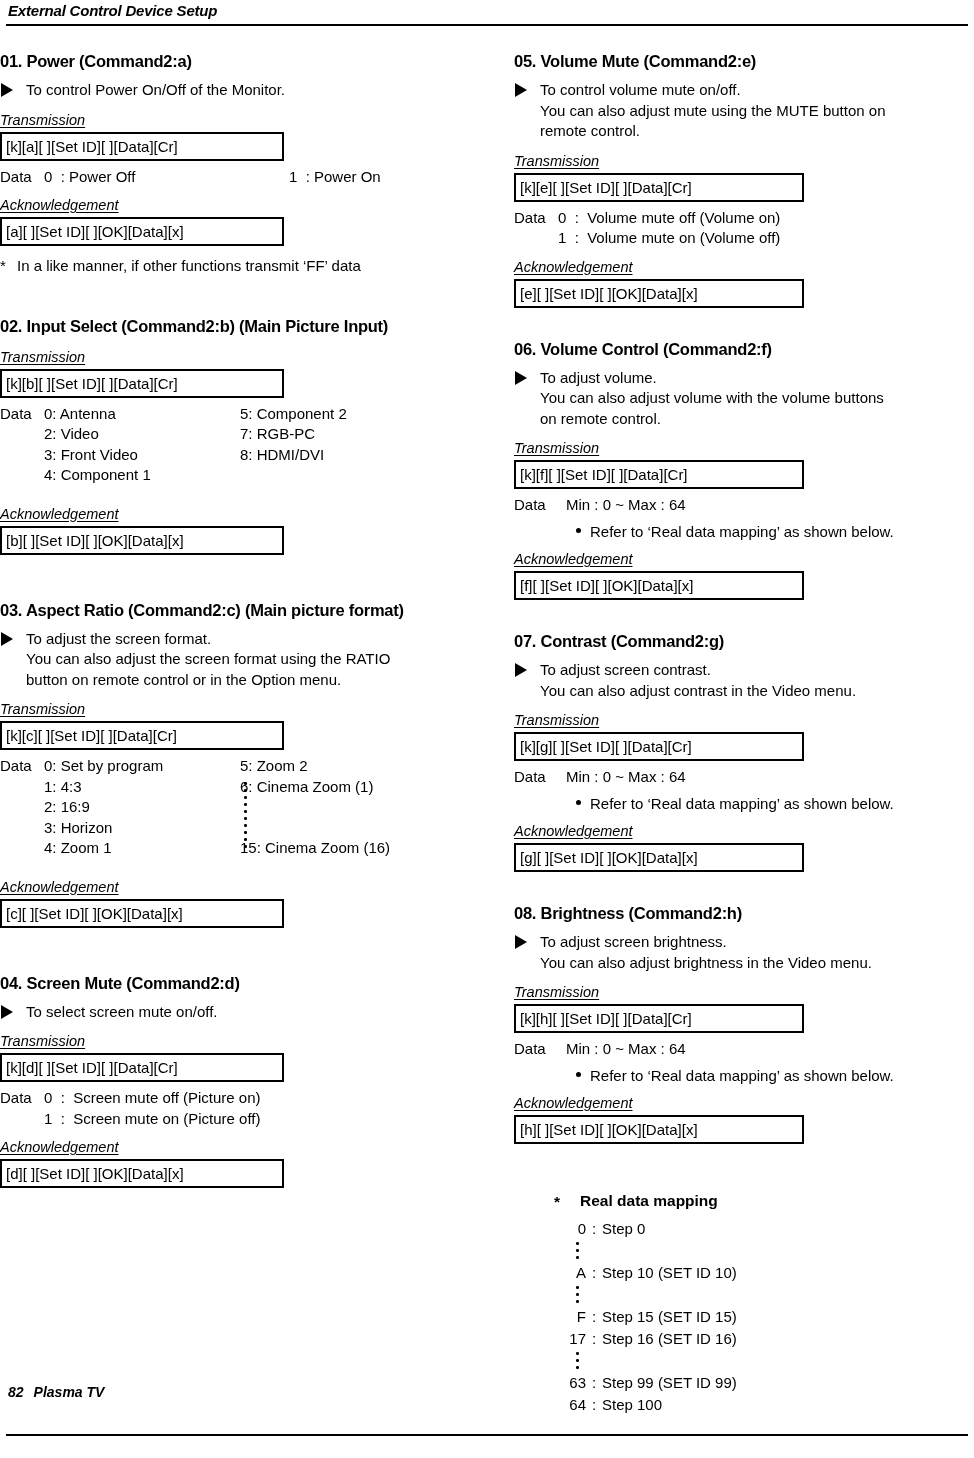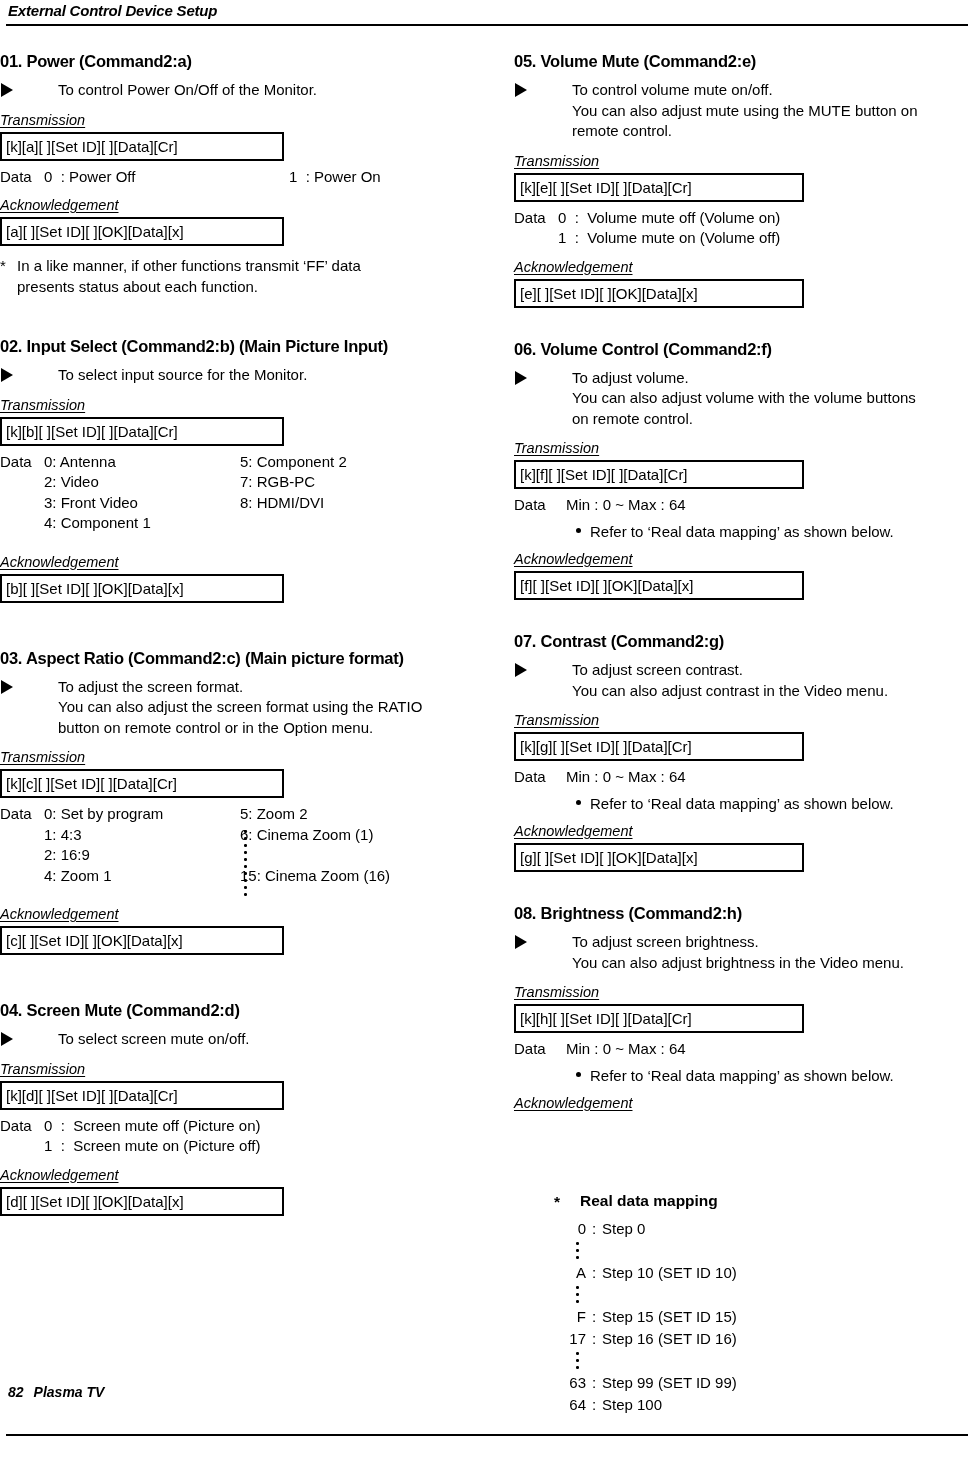--- a/index.html
+++ b/index.html
@@ -90,21 +90,21 @@
   .purpose .tri {
     position: absolute;
     left: 1px;
     top: 3px;
     width: 0;
     height: 0;
     border-top: 7px solid transparent;
     border-bottom: 7px solid transparent;
     border-left: 12px solid #000;
   }
-  .purpose .pline { display: block; margin-left: 32px; }
+  .purpose .pline { display: block; }
 
   .sublabel {
     font-size: 14.5px;
     font-style: italic;
     text-decoration: underline;
     text-underline-offset: 2px;
     margin: 4px 0 4px 0;
     display: inline-block;
   }
 
@@ -277,32 +277,27 @@
           <span class="data-word">Data</span>
           <span class="data-text" style="width:245px;display:inline-block;">0  : Power Off</span>
           <span class="data-text">1  : Power On</span>
         </div>
       </div>
       <div class="sublabel">Acknowledgement</div>
       <div class="cmd-box">[a][  ][Set ID][  ][OK][Data][x]</div>
       <div class="note">
         <span class="star">*</span>
         <span class="nline">In a like manner, if other functions transmit ‘FF’ data</span>
-        <span class="nline">presents status about each function.</span>
       </div>
     </div>
 
     <div class="spacer-lg"></div>
 
     <div class="section">
       <div class="sec-title">02. Input Select (Command2:b) (Main Picture Input)</div>
-      <div class="purpose">
-        <span class="tri"></span>
-        <span class="pline">To select input source for the Monitor.</span>
-      </div>
       <div class="sublabel">Transmission</div>
       <div class="cmd-box">[k][b][  ][Set ID][  ][Data][Cr]</div>
       <div class="opt-grid">
         <div class="optrow">
           <span class="lead">Data</span>
           <span class="c1">0: Antenna</span>
           <span class="c2">5: Component 2</span>
         </div>
         <div class="optrow">
           <span class="lead blank">Data</span>
@@ -360,20 +355,25 @@
           <span class="c1">1: 4:3</span>
           <span class="c2">6: Cinema Zoom (1)</span>
         </div>
         <div class="optrow">
           <span class="lead blank">Data</span>
           <span class="c1">2: 16:9</span>
           <span class="c2"></span>
         </div>
         <div class="optrow">
           <span class="lead blank">Data</span>
+          <span class="c1">3: Horizon</span>
+          <span class="c2"></span>
+        </div>
+        <div class="optrow">
+          <span class="lead blank">Data</span>
           <span class="c1">4: Zoom 1</span>
           <span class="c2">15: Cinema Zoom (16)</span>
         </div>
       </div>
       <div class="spacer-xs"></div>
       <div class="sublabel">Acknowledgement</div>
       <div class="cmd-box">[c][  ][Set ID][  ][OK][Data][x]</div>
     </div>
 
     <div class="spacer-lg"></div>
@@ -494,20 +494,21 @@
         <div class="data-row">
           <span class="data-word" style="flex:0 0 52px;width:52px;">Data</span>
           <span class="data-text">Min : 0 ~ Max : 64</span>
         </div>
       </div>
       <div class="refer">
         <span class="dot"></span>
         <span>Refer to ‘Real data mapping’ as shown below.</span>
       </div>
       <div class="sublabel">Acknowledgement</div>
+      <div class="cmd-box">[h][  ][Set ID][  ][OK][Data][x]</div>
     </div>
 
   </div>
 
   <div class="mapping">
     <div class="map-title">
       <span class="star">*</span>
       <span>Real data mapping</span>
     </div>
 

